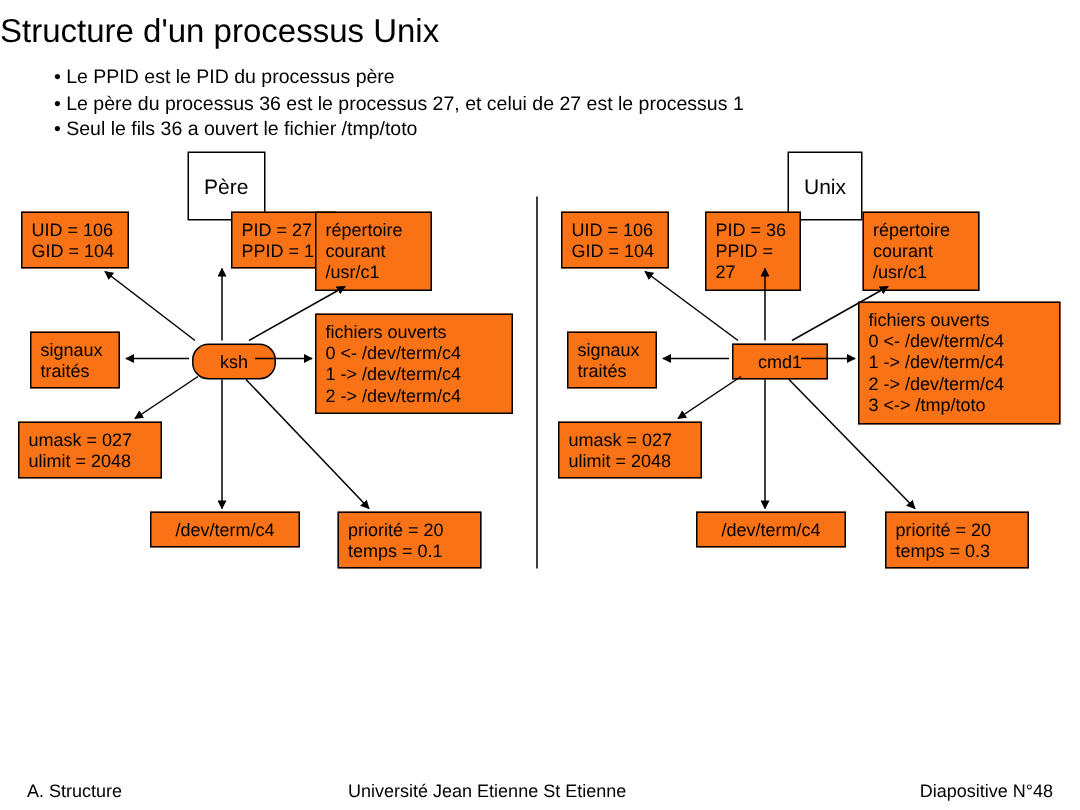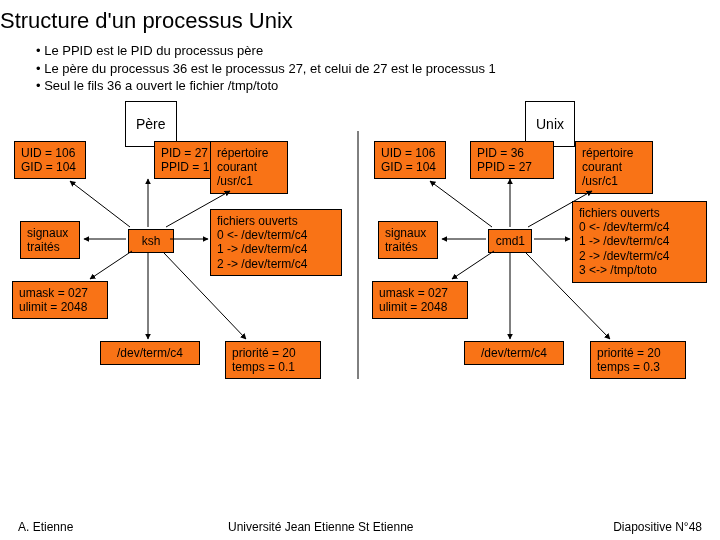--- a/index.html
+++ b/index.html
@@ -30,41 +30,41 @@
 
   <div class="box" style="left: 14px; top: 40px; width: 72px; white-space: pre-line;">UID = 106
 GID = 104</div>
   <div class="box" style="left: 110px; top: 40px; width: 70px; white-space: pre-line; margin-left: 44px;">PID = 27
 PPID = 1</div>
   <div class="box" style="left: 210px; top: 40px; width: 78px; white-space: pre-line;">répertoire
 courant
 /usr/c1</div>
   <div class="box" style="left: 20px; top: 120px; width: 60px; white-space: pre-line;">signaux
 traités</div>
-  <div class="box" style="left: 128px; top: 128px; width: 46px; text-align: center; white-space: pre-line;">ksh</div>
+  <div class="box" style="left: 128px; top: 128px; width: 56px; text-align: center; white-space: pre-line; border-radius: 11px;">ksh</div>
   <div class="box" style="left: 210px; top: 108px; width: 132px; white-space: pre-line;">fichiers ouverts
 0 &lt;- /dev/term/c4
 1 -&gt; /dev/term/c4
 2 -&gt; /dev/term/c4</div>
   <div class="box" style="left: 12px; top: 180px; width: 96px; white-space: pre-line;">umask = 027
 ulimit = 2048</div>
   <div class="box" style="left: 100px; top: 240px; width: 100px; text-align: center; white-space: pre-line;">/dev/term/c4</div>
   <div class="box" style="left: 225px; top: 240px; width: 96px; white-space: pre-line;">priorité = 20
 temps = 0.1</div>
 
   <div class="box" style="left: 374px; top: 40px; width: 72px; white-space: pre-line;">UID = 106
 GID = 104</div>
-  <div class="box" style="left: 470px; top: 40px; width: 84px; white-space: pre-line;">PID = 36
+  <div class="box" style="left: 470px; top: 40px; width: 64px; white-space: pre-line;">PID = 36
 PPID = 27</div>
   <div class="box" style="left: 575px; top: 40px; width: 78px; white-space: pre-line;">répertoire
 courant
 /usr/c1</div>
   <div class="box" style="left: 378px; top: 120px; width: 60px; white-space: pre-line;">signaux
 traités</div>
-  <div class="box" style="left: 488px; top: 128px; width: 44px; text-align: right; white-space: pre-line;">cmd1</div>
+  <div class="box" style="left: 488px; top: 128px; width: 64px; text-align: center; white-space: pre-line;">cmd1</div>
   <div class="box" style="left: 572px; top: 100px; width: 135px; white-space: pre-line;">fichiers ouverts
 0 &lt;- /dev/term/c4
 1 -&gt; /dev/term/c4
 2 -&gt; /dev/term/c4
 3 &lt;-&gt; /tmp/toto</div>
   <div class="box" style="left: 372px; top: 180px; width: 96px; white-space: pre-line;">umask = 027
 ulimit = 2048</div>
   <div class="box" style="left: 464px; top: 240px; width: 100px; text-align: center; white-space: pre-line;">/dev/term/c4</div>
   <div class="box" style="left: 590px; top: 240px; width: 96px; white-space: pre-line;">priorité = 20
 temps = 0.3</div>
@@ -92,16 +92,16 @@
     <line x1="534" y1="138" x2="570" y2="138" stroke="#000" marker-end="url(#ah)"></line>
     <line x1="494" y1="150" x2="452" y2="178" stroke="#000" marker-end="url(#ah)"></line>
     <line x1="510" y1="152" x2="510" y2="238" stroke="#000" marker-end="url(#ah)"></line>
     <line x1="526" y1="152" x2="610" y2="238" stroke="#000" marker-end="url(#ah)"></line>
 
     <line x1="358" y1="30" x2="358" y2="278" stroke="#000"></line>
   </svg>
 </div>
 
 <div class="footer">
-  <span style="white-space: pre-line;">A. Etienne</span>
+  <span style="white-space: pre-line;">A. Structure</span>
   <span style="white-space: pre-line;">Université Jean Etienne St Etienne</span>
   <span style="white-space: pre-line; margin-left: 45px;">Diapositive N°48</span>
 </div>
 
 </body></html>

